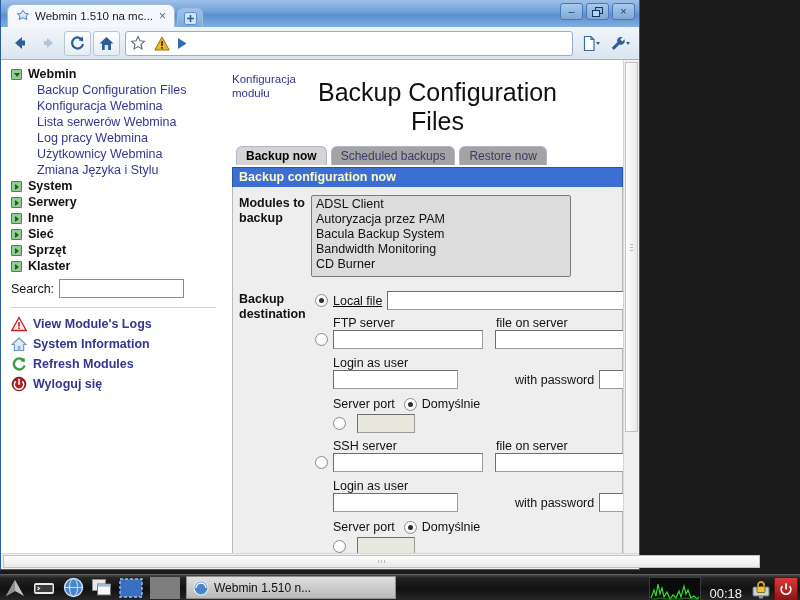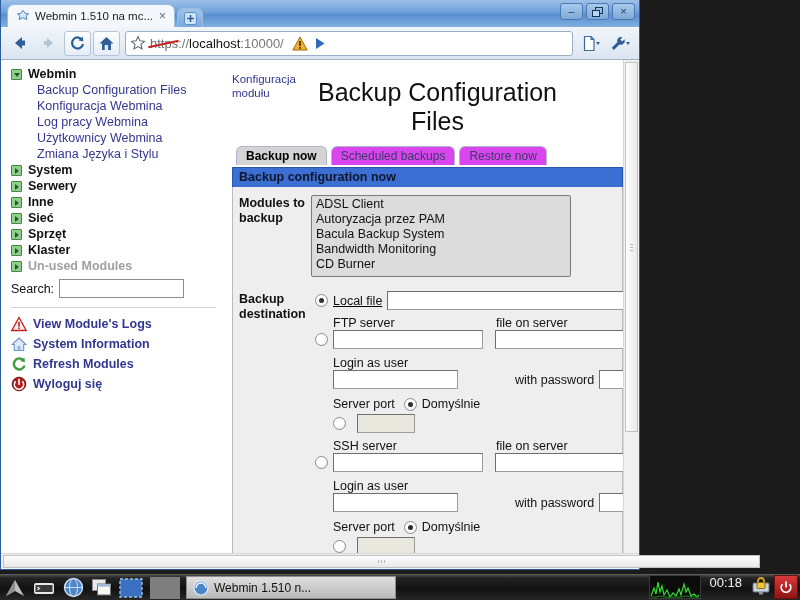--- a/index.html
+++ b/index.html
@@ -274,26 +274,26 @@
     border: 1px solid #b4b4c8;
     border-bottom: none;
     white-space: nowrap;
   }
   .wtab.active {
     background: #d4d4d4;
     color: #000;
     font-weight: bold;
   }
   .wtab.idle {
-    background: #d946ef;
+    background: #a3a3a3;
     color: #3a3a66;
   }
   #section-header {
     background: #3b6fd4;
-    color: #0f172a;
+    color: #fef9c3;
     font-weight: bold;
     font-size: 12.5px;
     padding: 2px 0 3px 6px;
     border: 1px solid #2a55a8;
     border-bottom: none;
   }
   #form-panel {
     background: #eeeeee;
     border: 1px solid #b9b9b9;
     border-top: none;
@@ -433,21 +433,21 @@
     border: 1px solid #8d8d8d;
     display: flex; align-items: center;
     gap: 5px;
     padding: 0 6px;
     font-size: 12px;
     color: #111;
     white-space: nowrap;
   }
   #tray {
     margin-left: auto;
-    display: flex; align-items: flex-start;
+    display: flex; align-items: flex-end;
     height: 26px;
     gap: 2px;
   }
   #sysmon {
     width: 52px; height: 24px;
     background: #0b0b0b;
     border: 1px solid #3a3a3a;
     position: relative;
     overflow: hidden;
   }
@@ -527,21 +527,20 @@
       <div class="nav-btn boxed">
         <svg width="17" height="17" viewBox="0 0 17 17">
           <path d="M8.5 2 L15.5 8.5 L13 8.5 L13 15 L4 15 L4 8.5 L1.5 8.5 Z" fill="#2f5e96"></path>
           <rect x="6.7" y="10" width="3.4" height="5" fill="#dce9f6"></rect>
         </svg>
       </div>
       <div id="urlbar">
         <svg width="16" height="16" viewBox="0 0 16 16">
           <path d="M8 1.6 L9.9 5.8 L14.4 6.3 L11 9.4 L12 13.9 L8 11.6 L4 13.9 L5 9.4 L1.6 6.3 L6.1 5.8 Z" fill="none" stroke="#5d6a78" stroke-width="1.1"></path>
         </svg>
-        <span id="url-text"><span class="url-scheme">https</span><span class="url-rest">://</span><span class="url-host">localhost</span><span class="url-rest">:10000</span><span class="url-rest">/</span></span>
         <span id="urlbar-right">
           <svg width="16" height="15" viewBox="0 0 16 15">
             <path d="M8 1 L15.2 14 L0.8 14 Z" fill="#f0b32a" stroke="#9a6f10" stroke-width="1"></path>
             <rect x="7.1" y="5" width="1.8" height="5" fill="#4a3505"></rect>
             <rect x="7.1" y="11" width="1.8" height="1.8" fill="#4a3505"></rect>
           </svg>
           <svg width="16" height="15" viewBox="0 0 16 15">
             <path d="M4 2 L12.5 7.5 L4 13 Z" fill="#2f6cb5"></path>
           </svg>
         </span>
@@ -565,20 +564,21 @@
       <div id="page">
 
         <div id="sidebar">
 
           <div class="side-cat">
             <span class="cat-icon open"></span>
             <span class="cat-label">Webmin</span>
           </div>
           <div class="side-sub">Backup Configuration Files</div>
           <div class="side-sub">Konfiguracja Webmina</div>
+          <div class="side-sub">Lista serwerów Webmina</div>
           <div class="side-sub">Log pracy Webmina</div>
           <div class="side-sub">Użytkownicy Webmina</div>
           <div class="side-sub">Zmiana Języka i Stylu</div>
 
           <div class="side-cat">
             <span class="cat-icon"></span>
             <span class="cat-label">System</span>
           </div>
           <div class="side-cat">
             <span class="cat-icon"></span>
@@ -592,24 +592,20 @@
             <span class="cat-icon"></span>
             <span class="cat-label">Sieć</span>
           </div>
           <div class="side-cat">
             <span class="cat-icon"></span>
             <span class="cat-label">Sprzęt</span>
           </div>
           <div class="side-cat">
             <span class="cat-icon"></span>
             <span class="cat-label">Klaster</span>
-          </div>
-          <div class="side-cat">
-            <span class="cat-icon"></span>
-            <span class="cat-label dim">Un-used Modules</span>
           </div>
 
           <div class="side-search">
             <span>Search:</span>
             <input type="text" value="" style="">
           </div>
 
           <div class="side-hr"></div>
 
           <div class="side-link">

